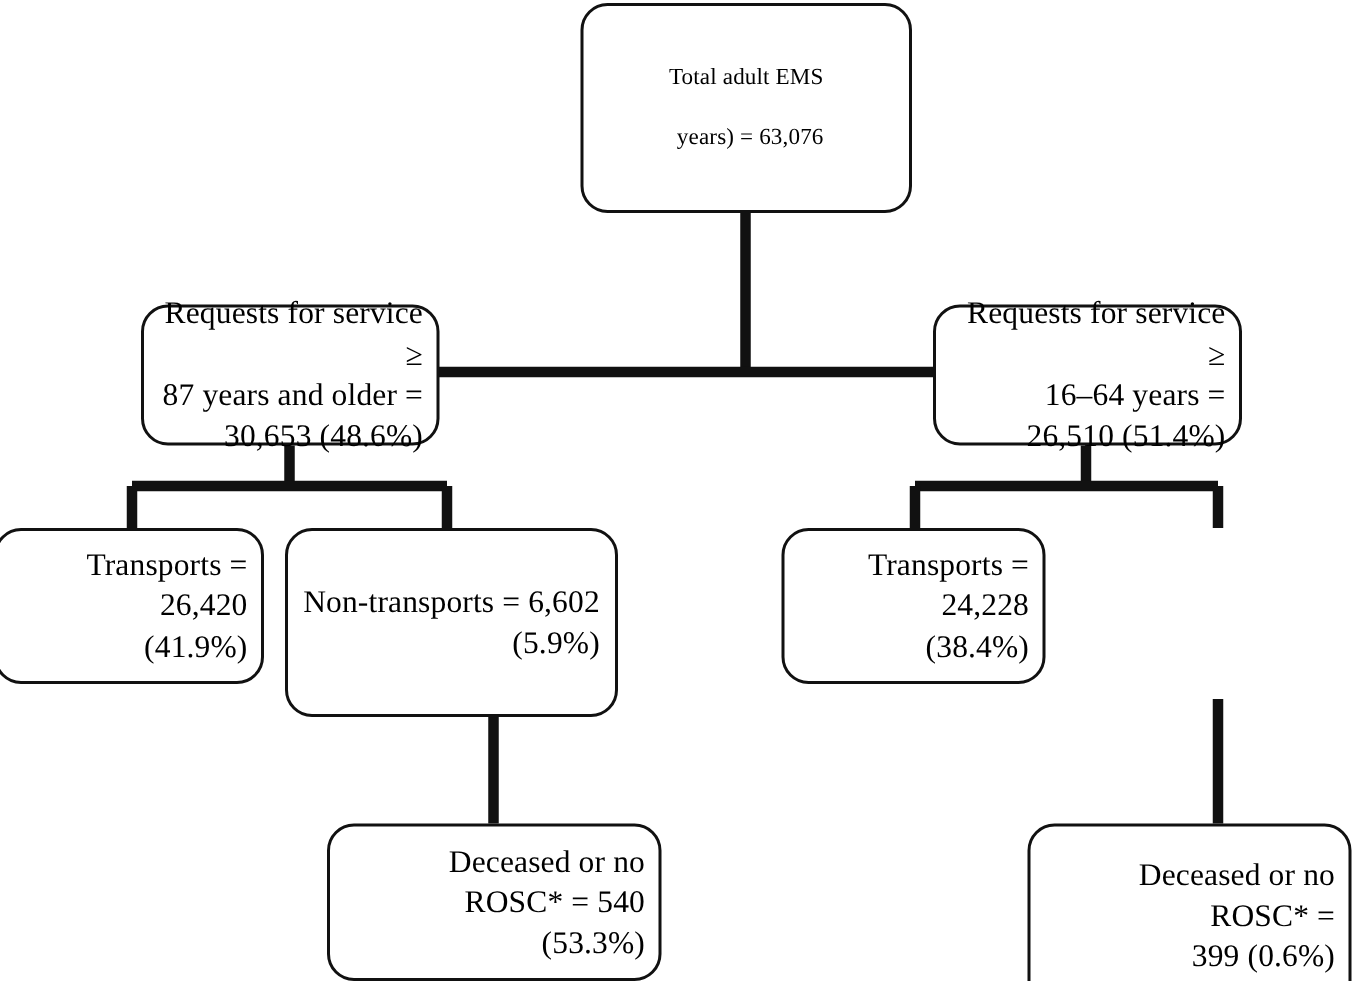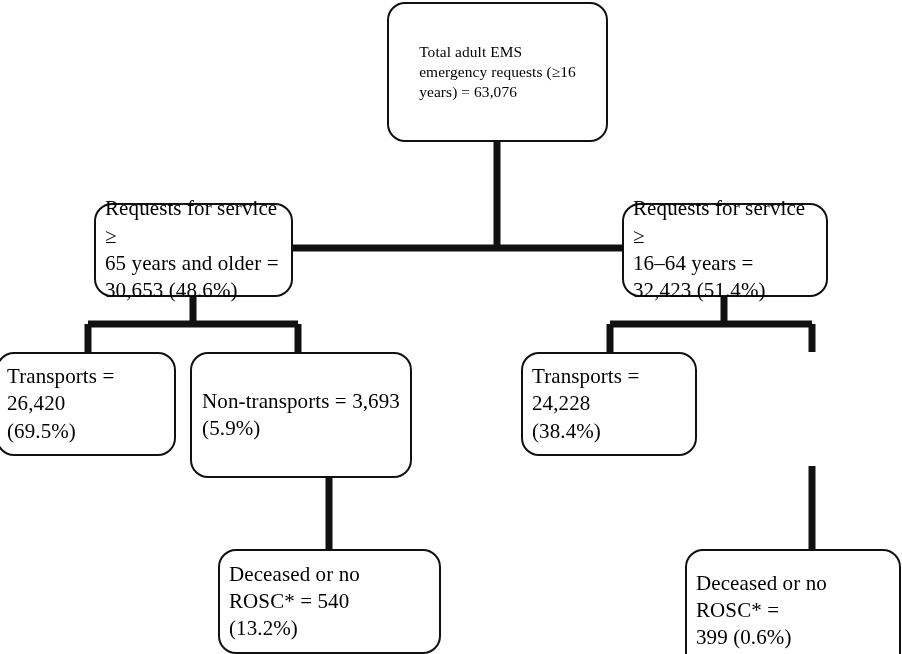--- a/index.html
+++ b/index.html
@@ -29,21 +29,21 @@
   }
   .node {
     position: absolute;
     box-sizing: border-box;
     background: #ffffff;
     border: 2.6px solid #111111;
     border-radius: 18px;
     display: flex;
     align-items: center;
     justify-content: center;
-    text-align: left;
+    text-align: right;
     z-index: 2;
   }
   .node .label {
     display: block;
     line-height: 1.30;
     padding: 0 9px;
     font-size: 21px;
     letter-spacing: 0.1px;
   }
   .node-root .label { font-size: 15.4px; }
@@ -69,45 +69,45 @@
       <path d="M 610 324 L 812 324"></path>
       <path d="M 610 324 L 610 352"></path>
       <path d="M 812 324 L 812 352"></path>
 
       <path d="M 329 478 L 329 549"></path>
       <path d="M 812 466 L 812 549"></path>
     </g>
   </svg>
 
   <div class="node node-root" style="left:387px; top:2px; width:221px; height:140px;">
-    <span class="label"><span>Total adult EMS</span><br><span>emergency requests (≥16</span><br><span>years) = 63,076</span></span>
+    <span class="label"><span>Total adult EMS</span><br><br><span>years) = 63,076</span></span>
   </div>
 
   <div class="node" style="left:94px; top:203px; width:199px; height:94px;">
-    <span class="label"><span>Requests for service ≥</span><br><span>65 years and older =</span><br><span>30,653 (48.6%)</span></span>
+    <span class="label"><span>Requests for service ≥</span><br><span>87 years and older =</span><br><span>30,653 (48.6%)</span></span>
   </div>
 
   <div class="node" style="left:622px; top:203px; width:206px; height:94px;">
-    <span class="label"><span>Requests for service ≥</span><br><span>16–64 years =</span><br><span>32,423 (51.4%)</span></span>
+    <span class="label"><span>Requests for service ≥</span><br><span>16–64 years =</span><br><span>26,510 (51.4%)</span></span>
   </div>
 
   <div class="node" style="left:-4px; top:352px; width:180px; height:104px;">
-    <span class="label"><span>Transports = 26,420</span><br><span>(69.5%)</span></span>
+    <span class="label"><span>Transports = 26,420</span><br><span>(41.9%)</span></span>
   </div>
 
   <div class="node" style="left:190px; top:352px; width:222px; height:126px;">
-    <span class="label"><span>Non-transports = 3,693</span><br><span>(5.9%)</span></span>
+    <span class="label"><span>Non-transports = 6,602</span><br><span>(5.9%)</span></span>
   </div>
 
   <div class="node" style="left:521px; top:352px; width:176px; height:104px;">
     <span class="label"><span>Transports = 24,228</span><br><span>(38.4%)</span></span>
   </div>
 
 
   <div class="node" style="left:218px; top:549px; width:223px; height:105px;">
-    <span class="label"><span>Deceased or no ROSC* = 540</span><br><span>(13.2%)</span></span>
+    <span class="label"><span>Deceased or no ROSC* = 540</span><br><span>(53.3%)</span></span>
   </div>
 
   <div class="node" style="left:685px; top:549px; width:216px; height:123px;">
     <span class="label"><span>Deceased or no ROSC* =</span><br><span>399 (0.6%)</span></span>
   </div>
 
 </div>
 
 </body></html>

